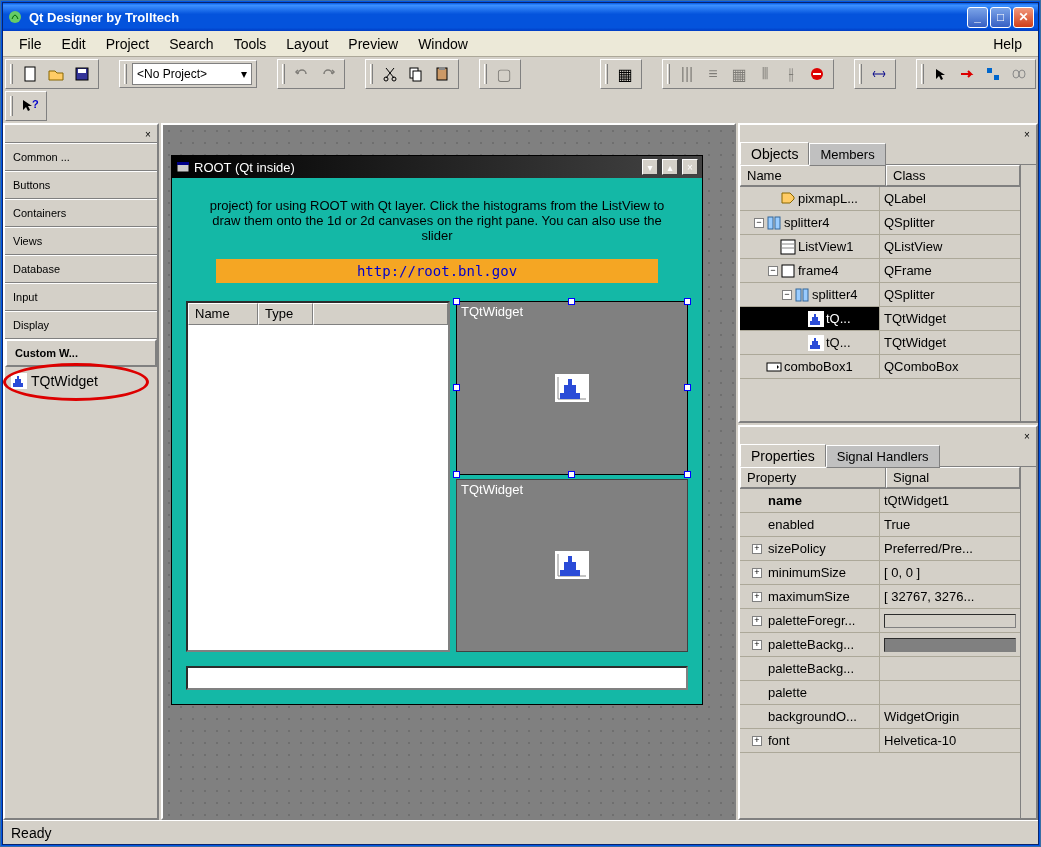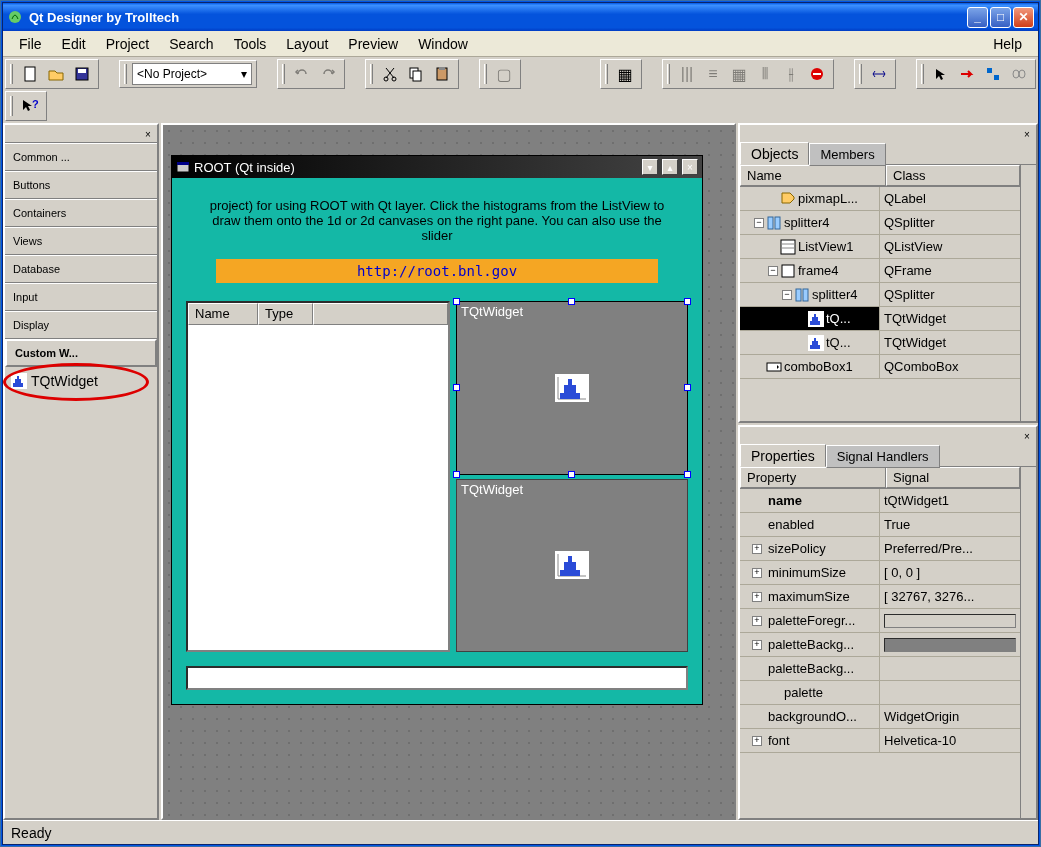--- a/index.html
+++ b/index.html
@@ -516,21 +516,21 @@
                 <div class="trow">
                   <div class="c1">
                     <span style="width:10px;flex-shrink:0"></span>
                     <span style="margin-left:4px">paletteBackg...</span>
                   </div>
                   <div class="c2"></div>
                 </div>
                 <div class="trow">
                   <div class="c1">
                     <span style="width:10px;flex-shrink:0"></span>
-                    <span style="margin-left:20px">palette</span>
+                    <span style="margin-left:4px">palette</span>
                   </div>
                   <div class="c2"></div>
                 </div>
                 <div class="trow">
                   <div class="c1">
                     <span style="width:10px;flex-shrink:0"></span>
                     <span style="margin-left:4px">backgroundO...</span>
                   </div>
                   <div class="c2">WidgetOrigin</div>
                 </div>

